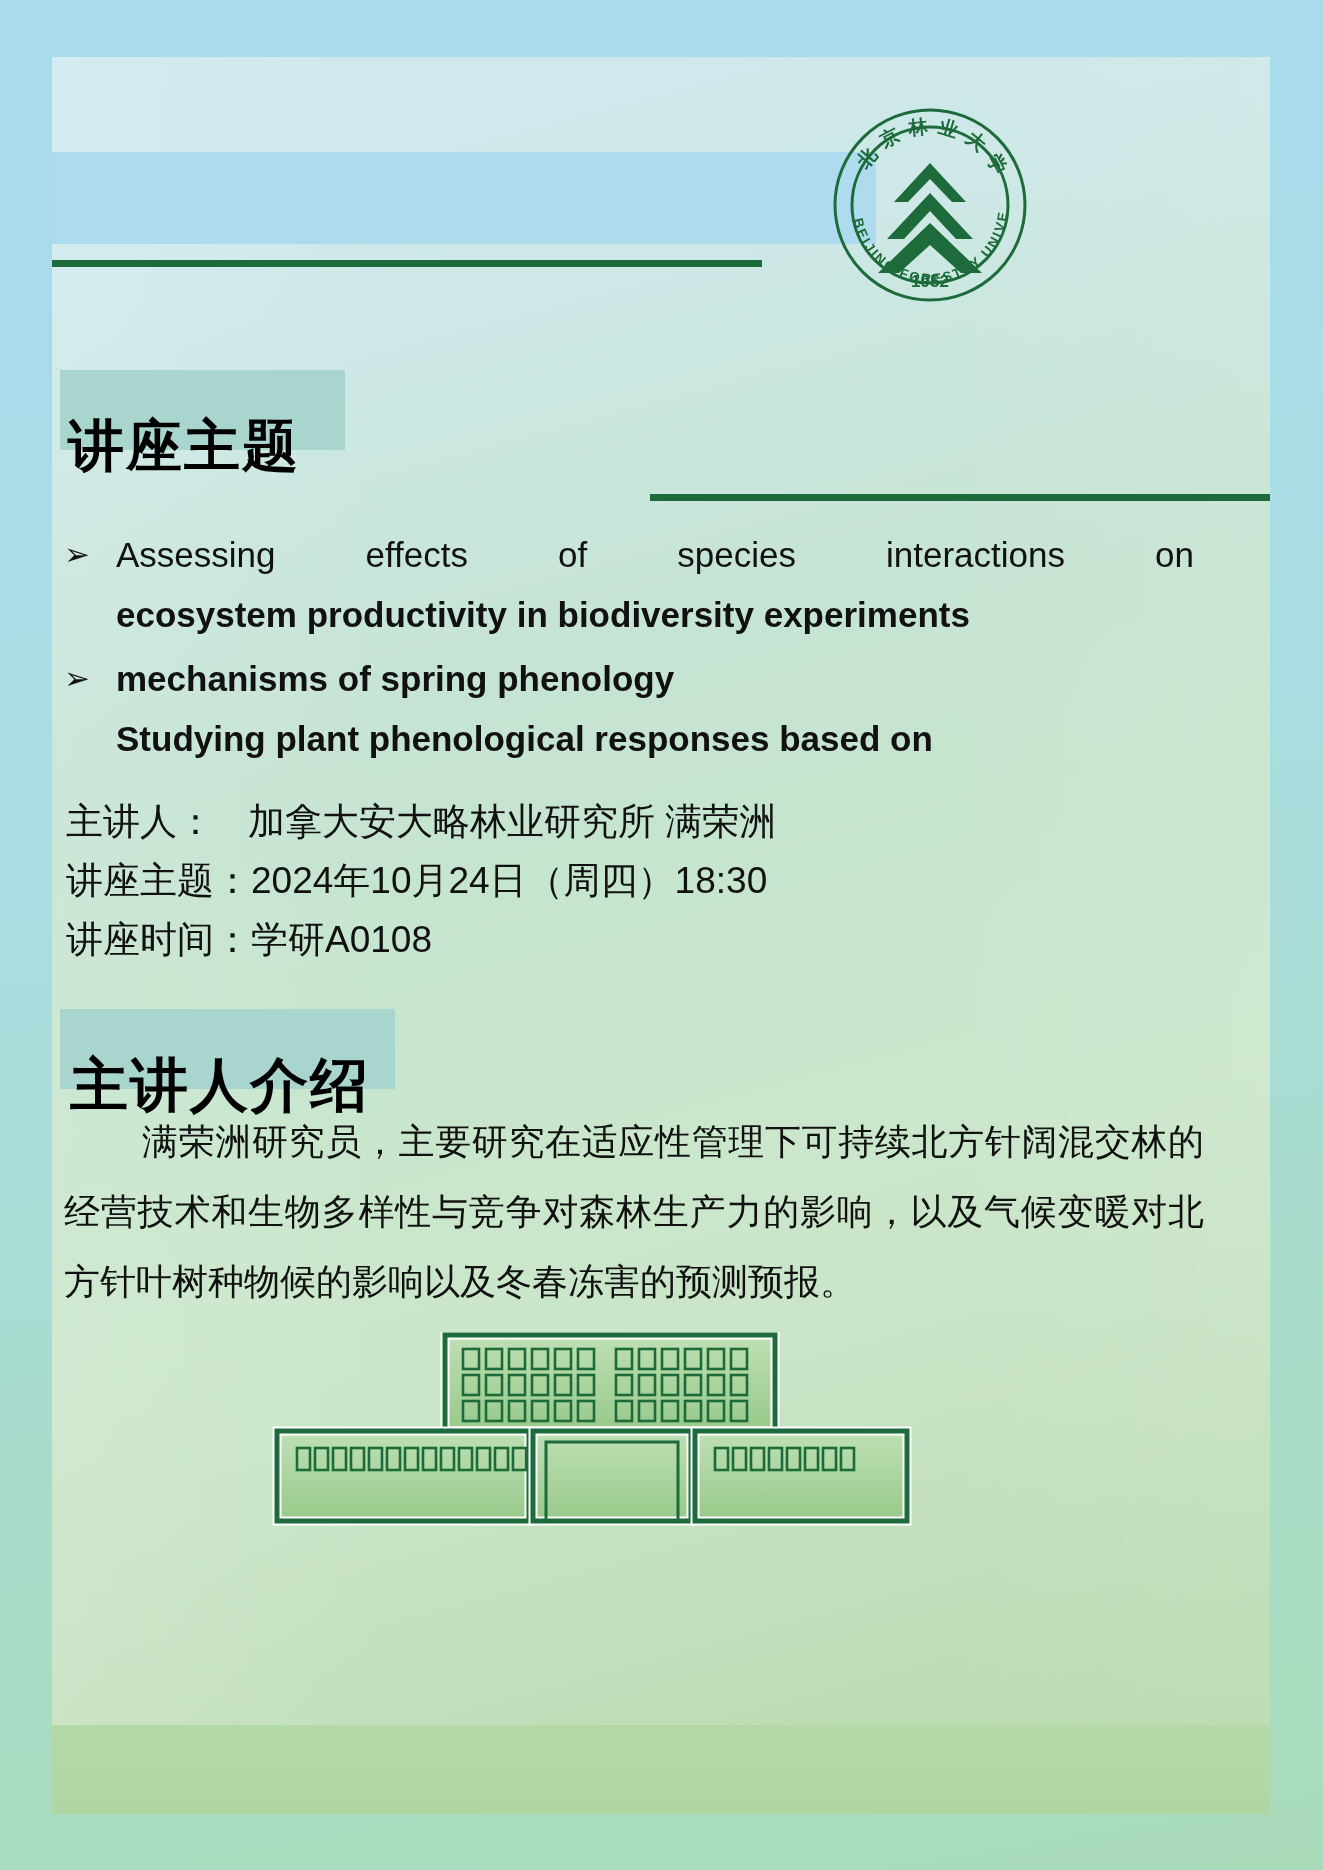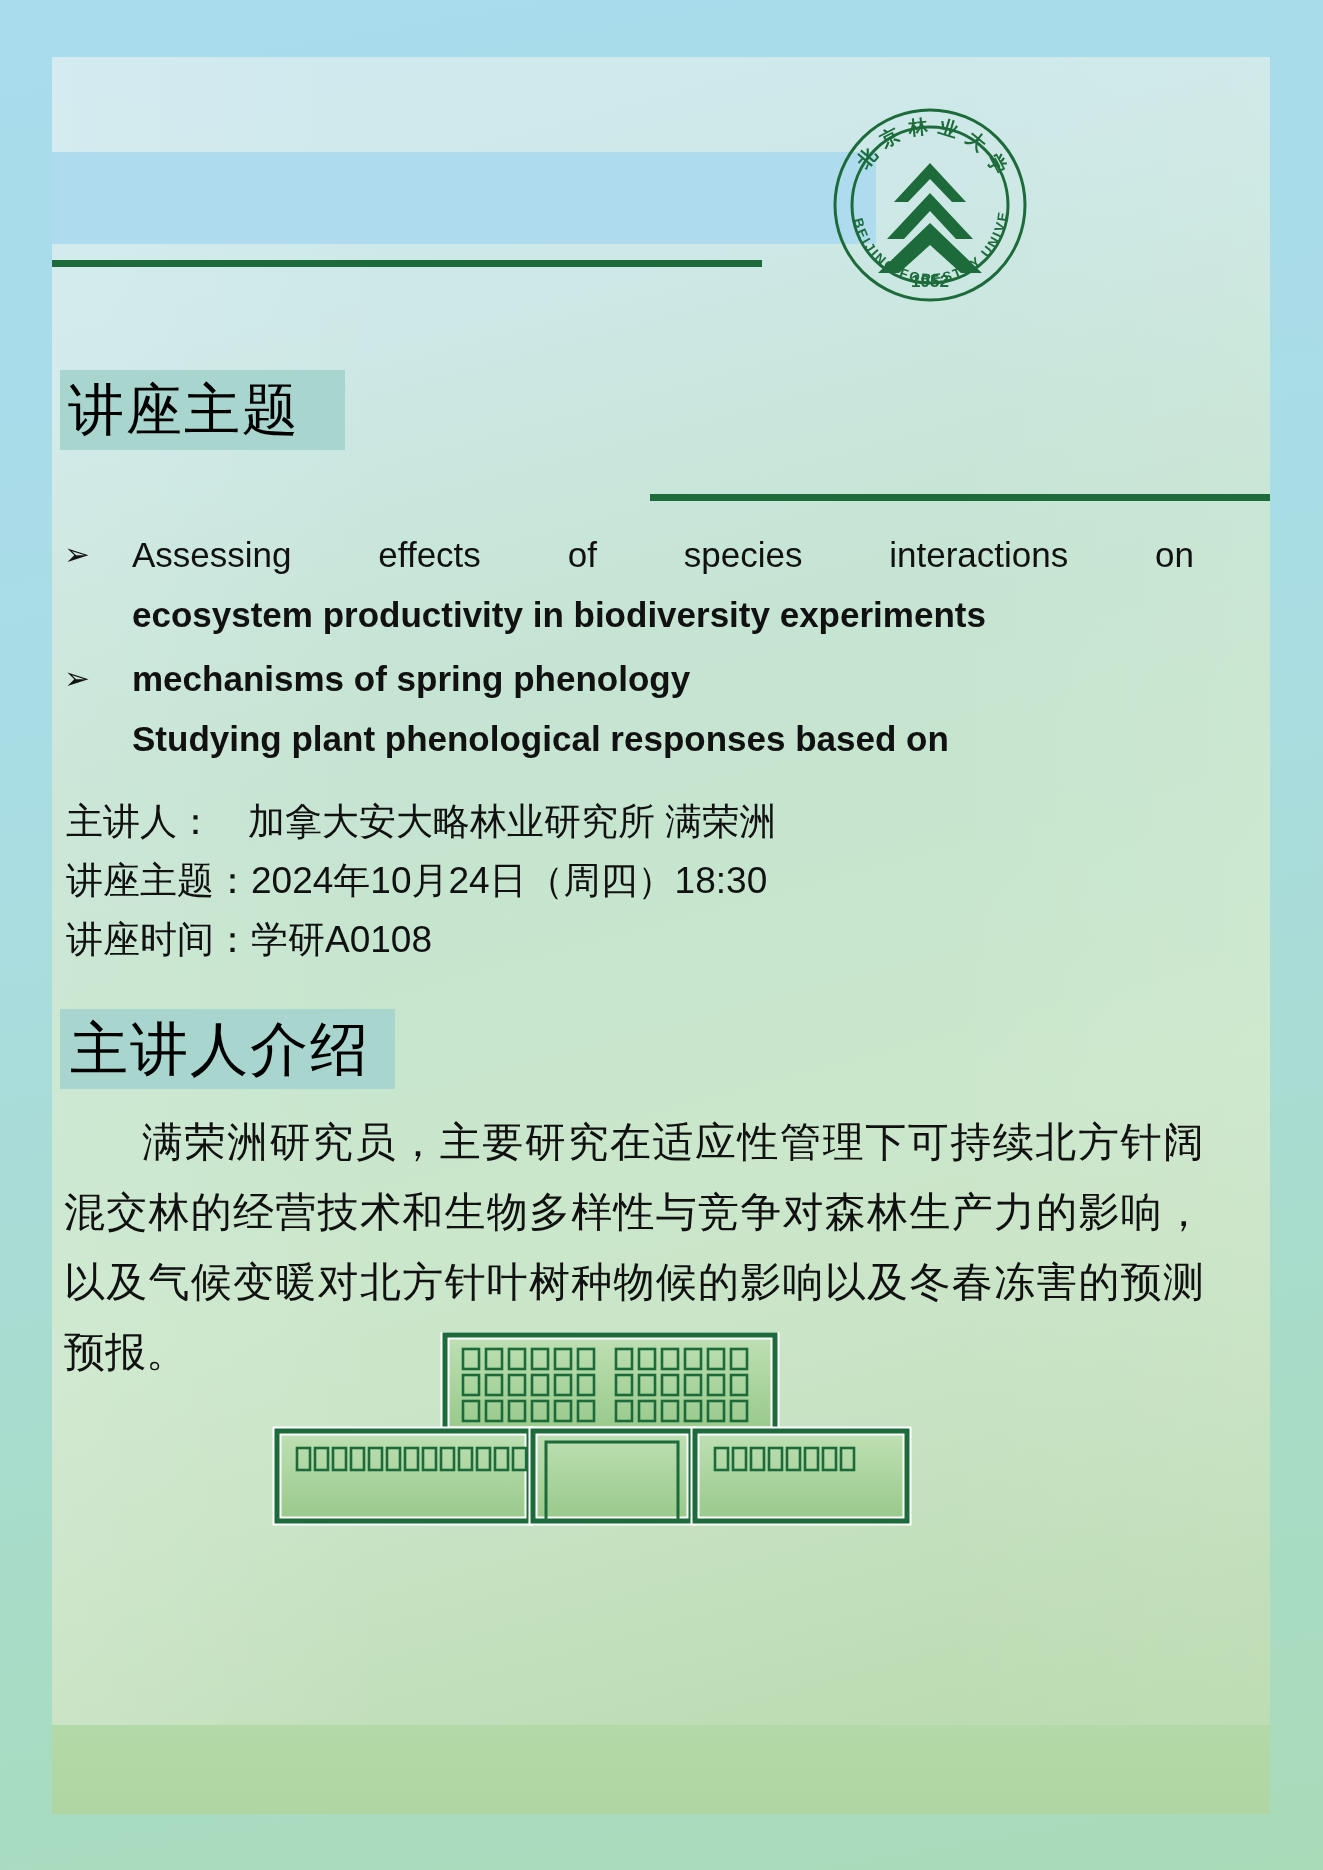--- a/index.html
+++ b/index.html
@@ -54,21 +54,21 @@
   
   #logo{
     position:absolute;left:778px;top:48px;width:200px;height:200px;
   }
 
   
   .chip{
     position:absolute;background:#a8d5ce;
   }
   .chip-text{
-    position:absolute;font-weight:normal;color:#000;white-space:nowrap;
+    position:absolute;font-weight:bold;color:#000;white-space:nowrap;margin-top:36px;
   }
 
   #chip-topic{left:8px;top:313px;width:285px;height:80px;}
   #chip-topic-text{left:16px;top:313px;height:80px;line-height:80px;font-size:56px;letter-spacing:2px;}
 
   #chip-speaker{left:8px;top:952px;width:335px;height:80px;}
   #chip-speaker-text{left:18px;top:950px;height:84px;line-height:84px;font-size:58px;letter-spacing:2px;}
 
   
   #rule-right{
@@ -77,36 +77,36 @@
 
   
   #bullets{
     position:absolute;left:12px;top:468px;width:1130px;
     font-size:35px;color:#111;
   }
   .bullet-row{display:flex;align-items:flex-start;margin-bottom:4px;}
   .bullet-mark{
     width:52px;flex:0 0 52px;font-size:31px;line-height:60px;color:#111;text-align:left;
   }
-  .bullet-body{flex:1;line-height:60px;margin-left:16px;}
+  .bullet-body{flex:1;line-height:60px;}
   .b-just{text-align:justify;text-align-last:justify;}
   .b-left{text-align:left;font-weight:bold;}
 
   
   #info{
     position:absolute;left:14px;top:735px;width:1100px;
     font-size:37px;color:#111;line-height:59px;
   }
   .info-line{white-space:nowrap;}
   .info-gap{display:inline-block;width:34px;}
 
   
   #bio{
     position:absolute;left:12px;top:1050px;width:1140px;
-    font-size:41px;color:#111;line-height:70px;
+    font-size:36px;color:#111;line-height:70px;
     text-align:justify;text-indent:78px;
   }
 
   
   #building{
     position:absolute;left:215px;top:1275px;width:790px;height:200px;
   }
 
   
   #ground{

